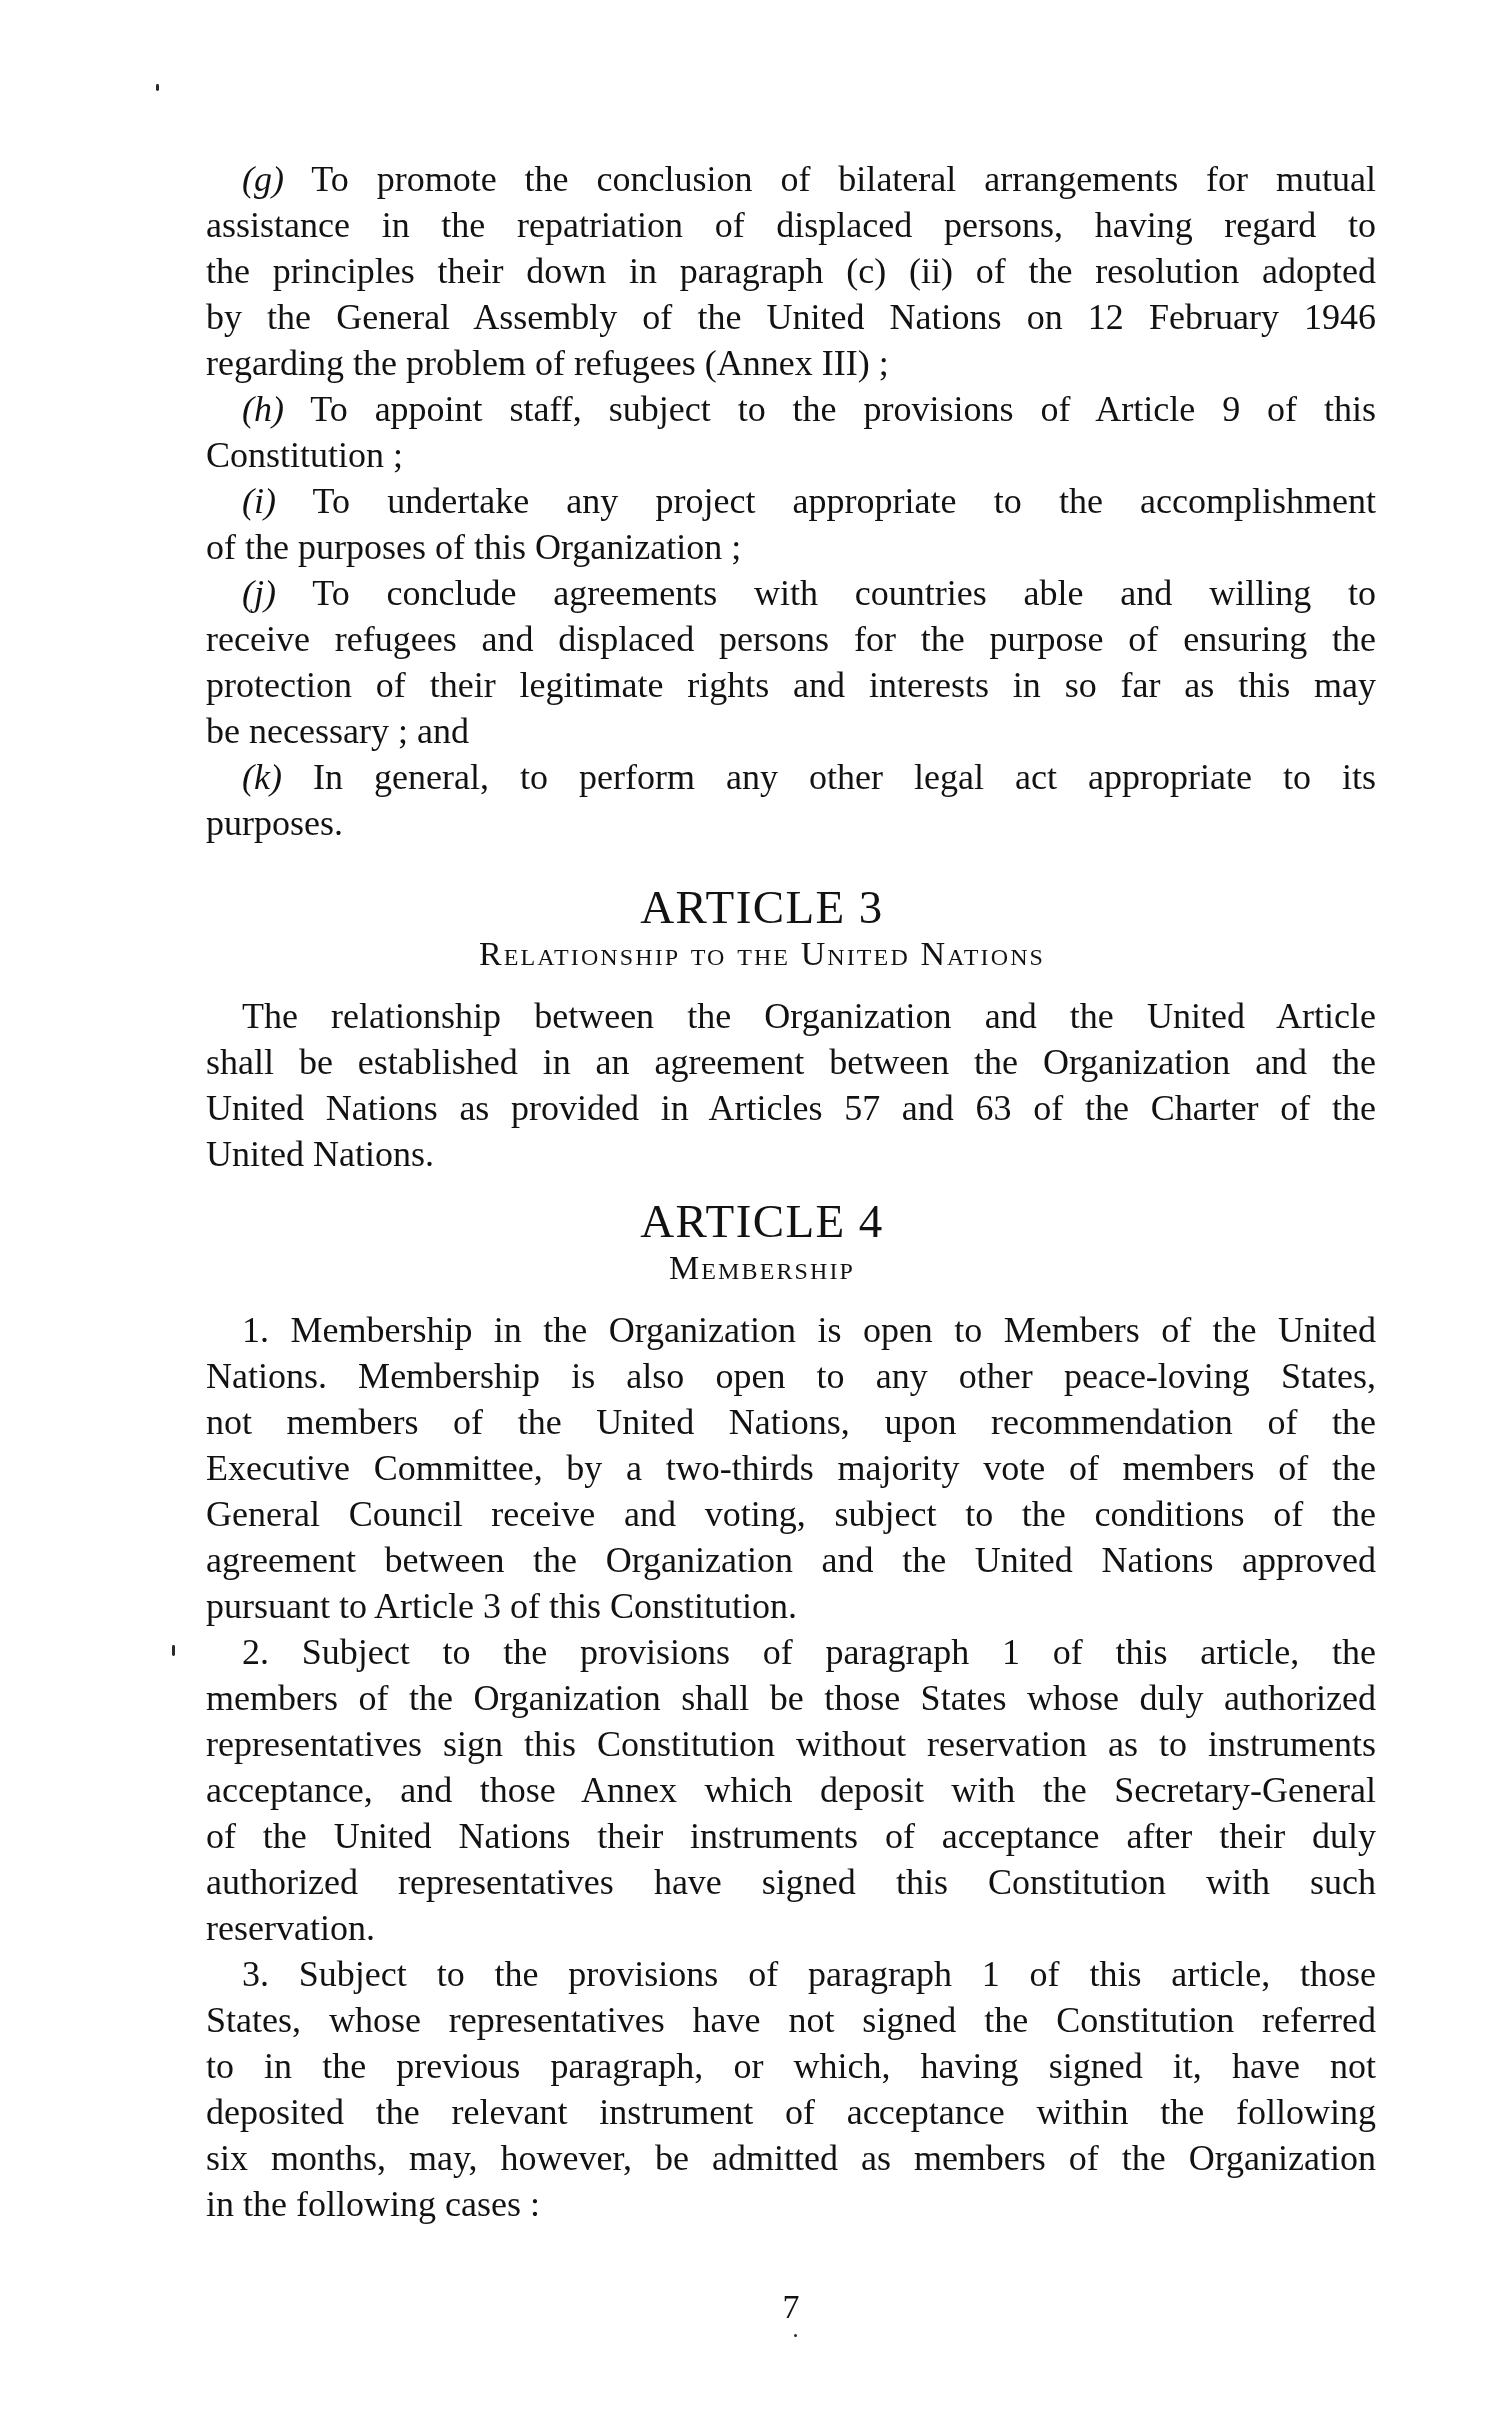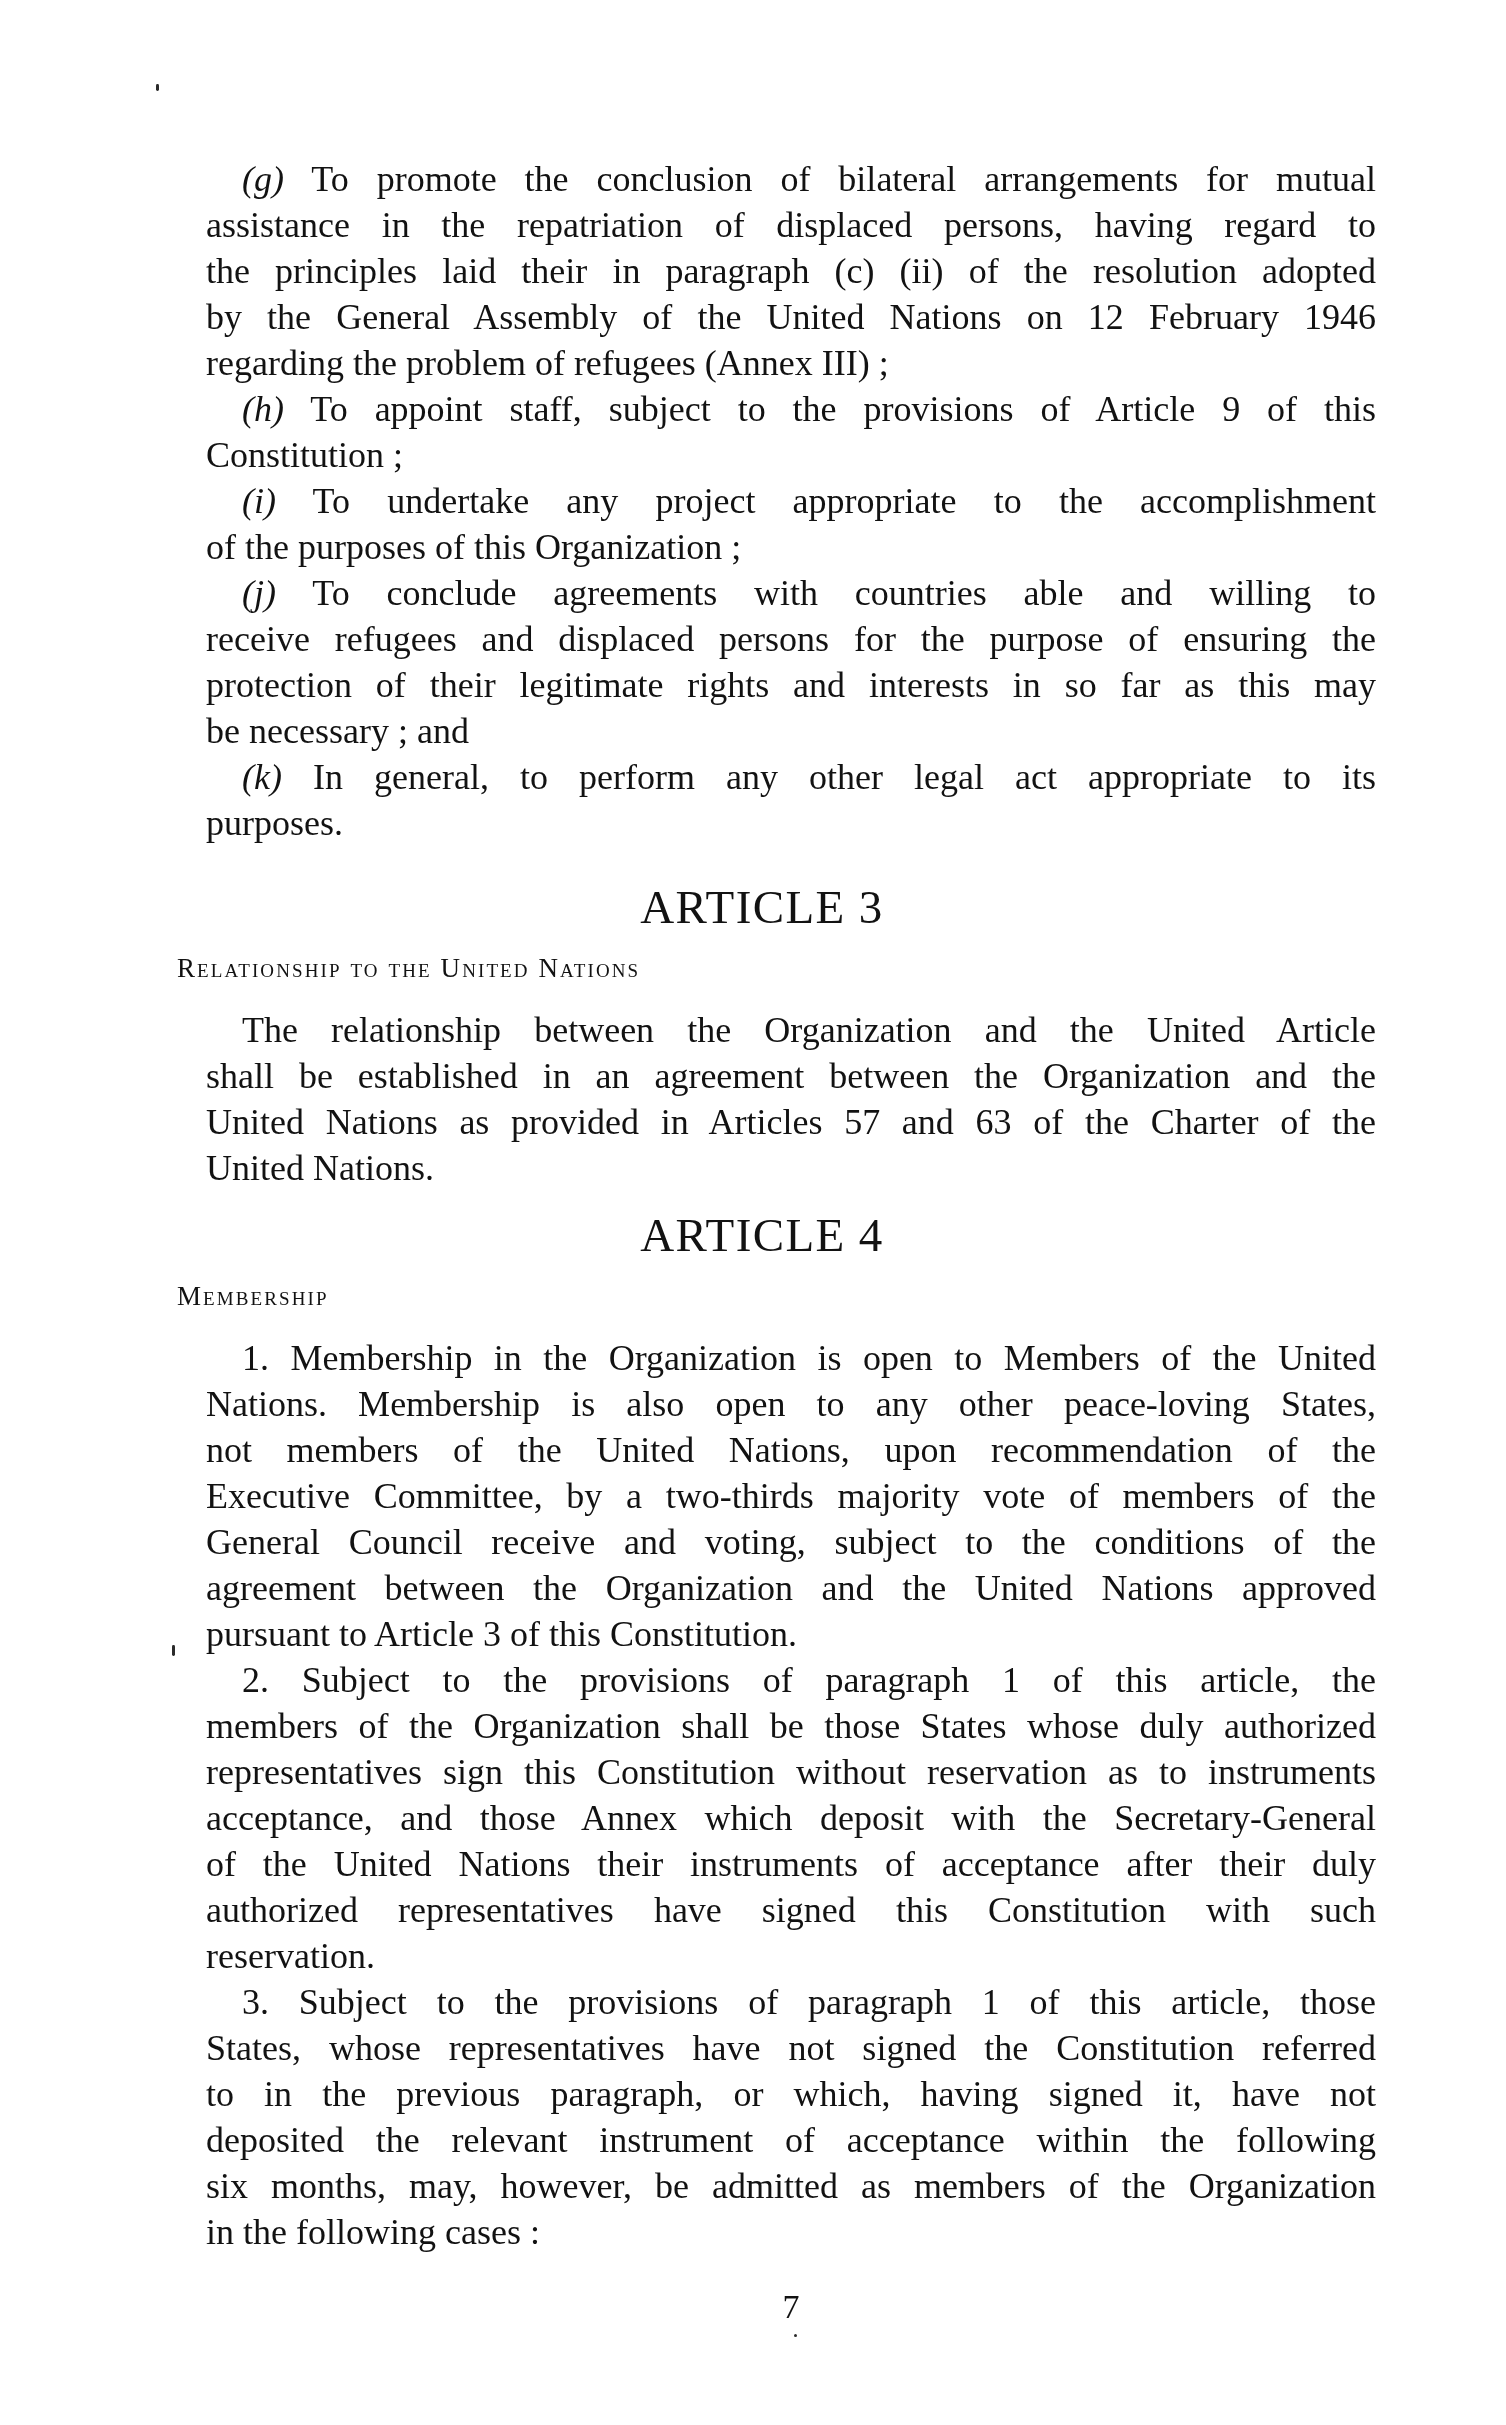--- a/index.html
+++ b/index.html
@@ -45,27 +45,27 @@
     line-height: 43px;
     height: 43px;
     text-align: center;
     letter-spacing: 1.4px;
     position: relative;
     left: -29px;
   }
   #art3-heading { margin-top: 40px; }
   #art4-heading { margin-top: 23px; }
   .h-sub {
-    font-size: 27px;
+    font-size: 34px;
     line-height: 40px;
     height: 40px;
-    text-align: left;
+    text-align: center;
     font-variant: small-caps;
     letter-spacing: 2.1px;
-    margin-top: 19px;
+    margin-top: 5px;
     margin-bottom: 19px;
     position: relative;
     left: -29px;
   }
   .page-number {
     position: absolute;
     left: 206px;
     top: 2286px;
     width: 1170px;
     text-align: center;
@@ -88,21 +88,21 @@
 
   <div class="speck" id="speck-1"></div>
   <div class="speck" id="speck-2"></div>
   <div class="speck" id="speck-3"></div>
   <div class="speck" id="speck-4"></div>
 
   <div class="textblock">
 
     <div class="line firstline"><span class="marker">(g)</span> <span>To promote the conclusion of bilateral arrangements for mutual</span></div>
     <div class="line">assistance in the repatriation of displaced persons, having regard to</div>
-    <div class="line">the principles laid their in paragraph (c) (ii) of the resolution adopted</div>
+    <div class="line">the principles their down in paragraph (c) (ii) of the resolution adopted</div>
     <div class="line">by the General Assembly of the United Nations on 12 February 1946</div>
     <div class="line lastline">regarding the problem of refugees (Annex III) ;</div>
 
     <div class="line firstline"><span class="marker">(h)</span> <span>To appoint staff, subject to the provisions of Article 9 of this</span></div>
     <div class="line lastline">Constitution ;</div>
 
     <div class="line firstline"><span class="marker">(i)</span> <span>To undertake any project appropriate to the accomplishment</span></div>
     <div class="line lastline">of the purposes of this Organization ;</div>
 
     <div class="line firstline"><span class="marker">(j)</span> <span>To conclude agreements with countries able and willing to</span></div>

